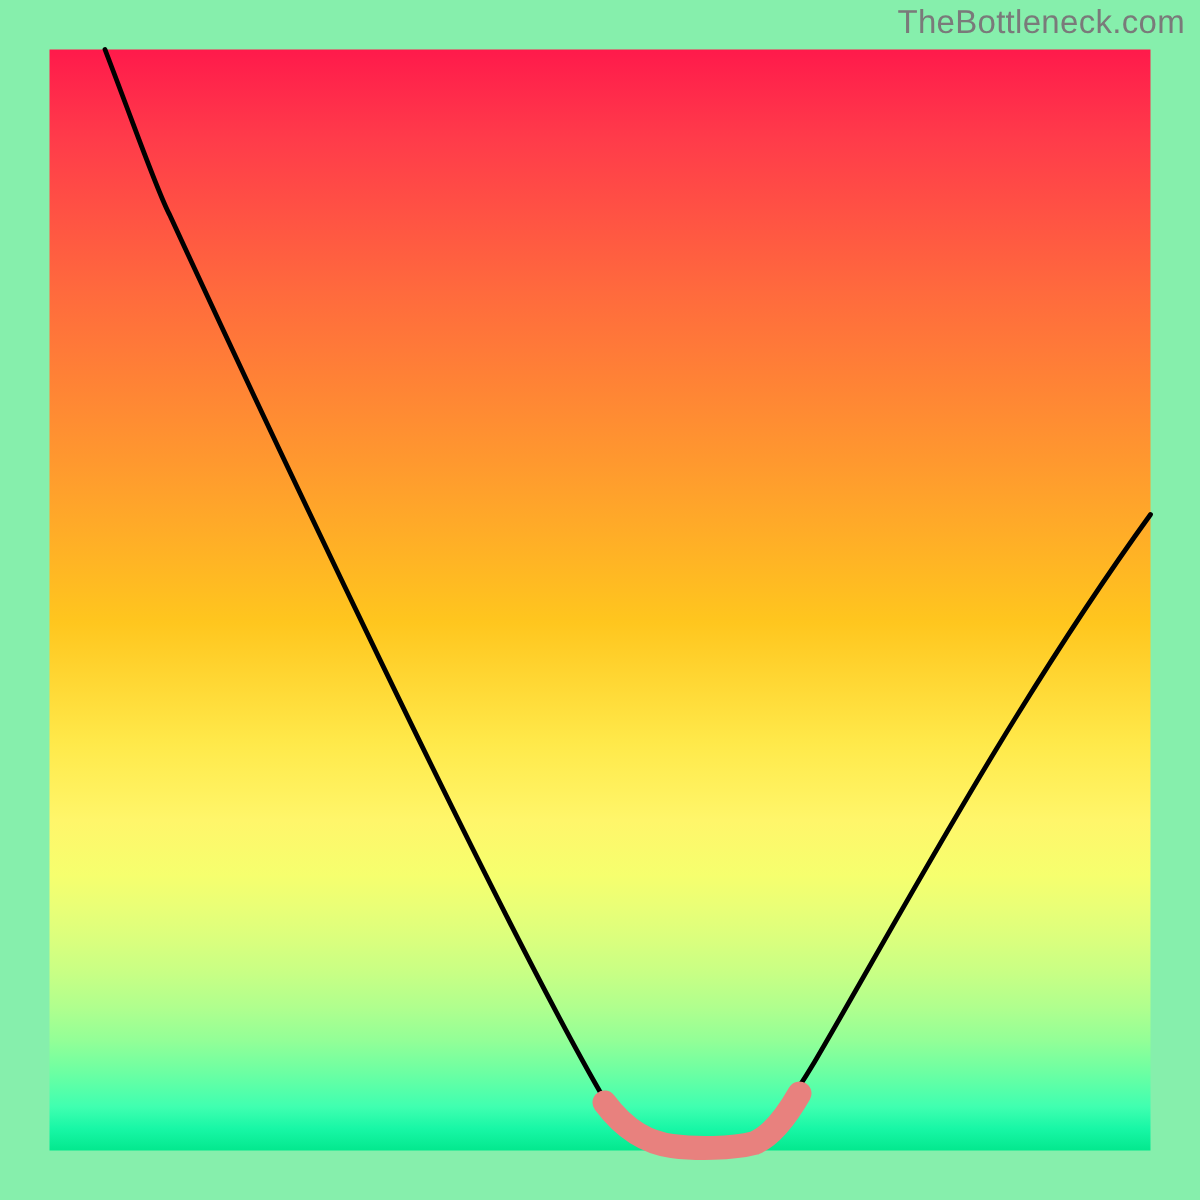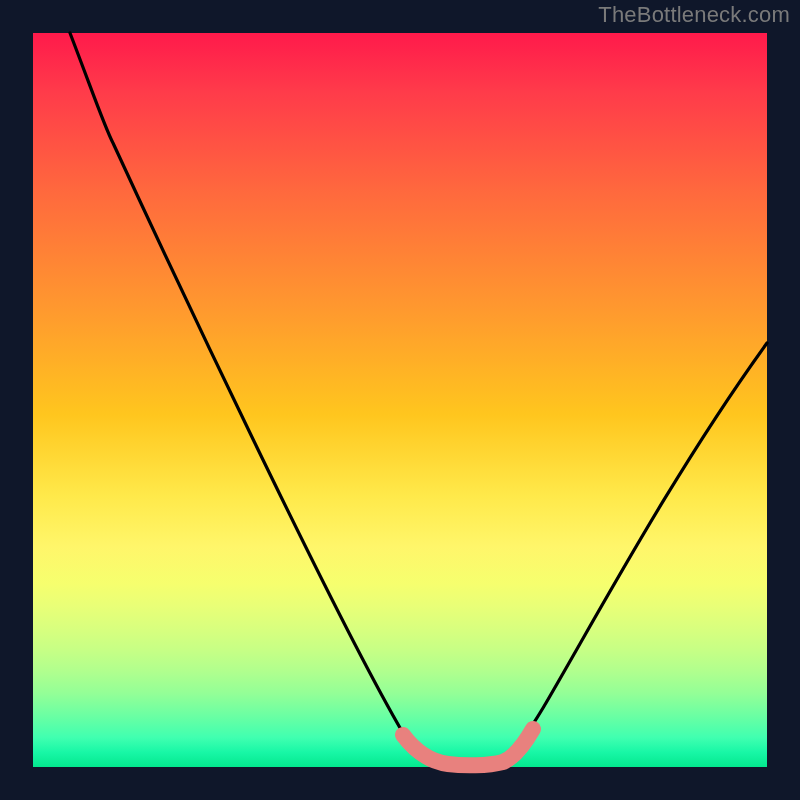--- a/index.html
+++ b/index.html
@@ -10,21 +10,21 @@
     background: #000;
     overflow: hidden;
     font-family: Arial, Helvetica, sans-serif;
   }
   .frame {
     position: absolute;
     left: 0;
     top: 0;
     width: 800px;
     height: 800px;
-    background: #0f172a;
+    background: #86efac;
   }
   .watermark {
     position: absolute;
     top: 2px;
     right: 10px;
     color: #7a7a7a;
     font-size: 22px;
     font-weight: 400;
     letter-spacing: 0.2px;
     z-index: 10;

